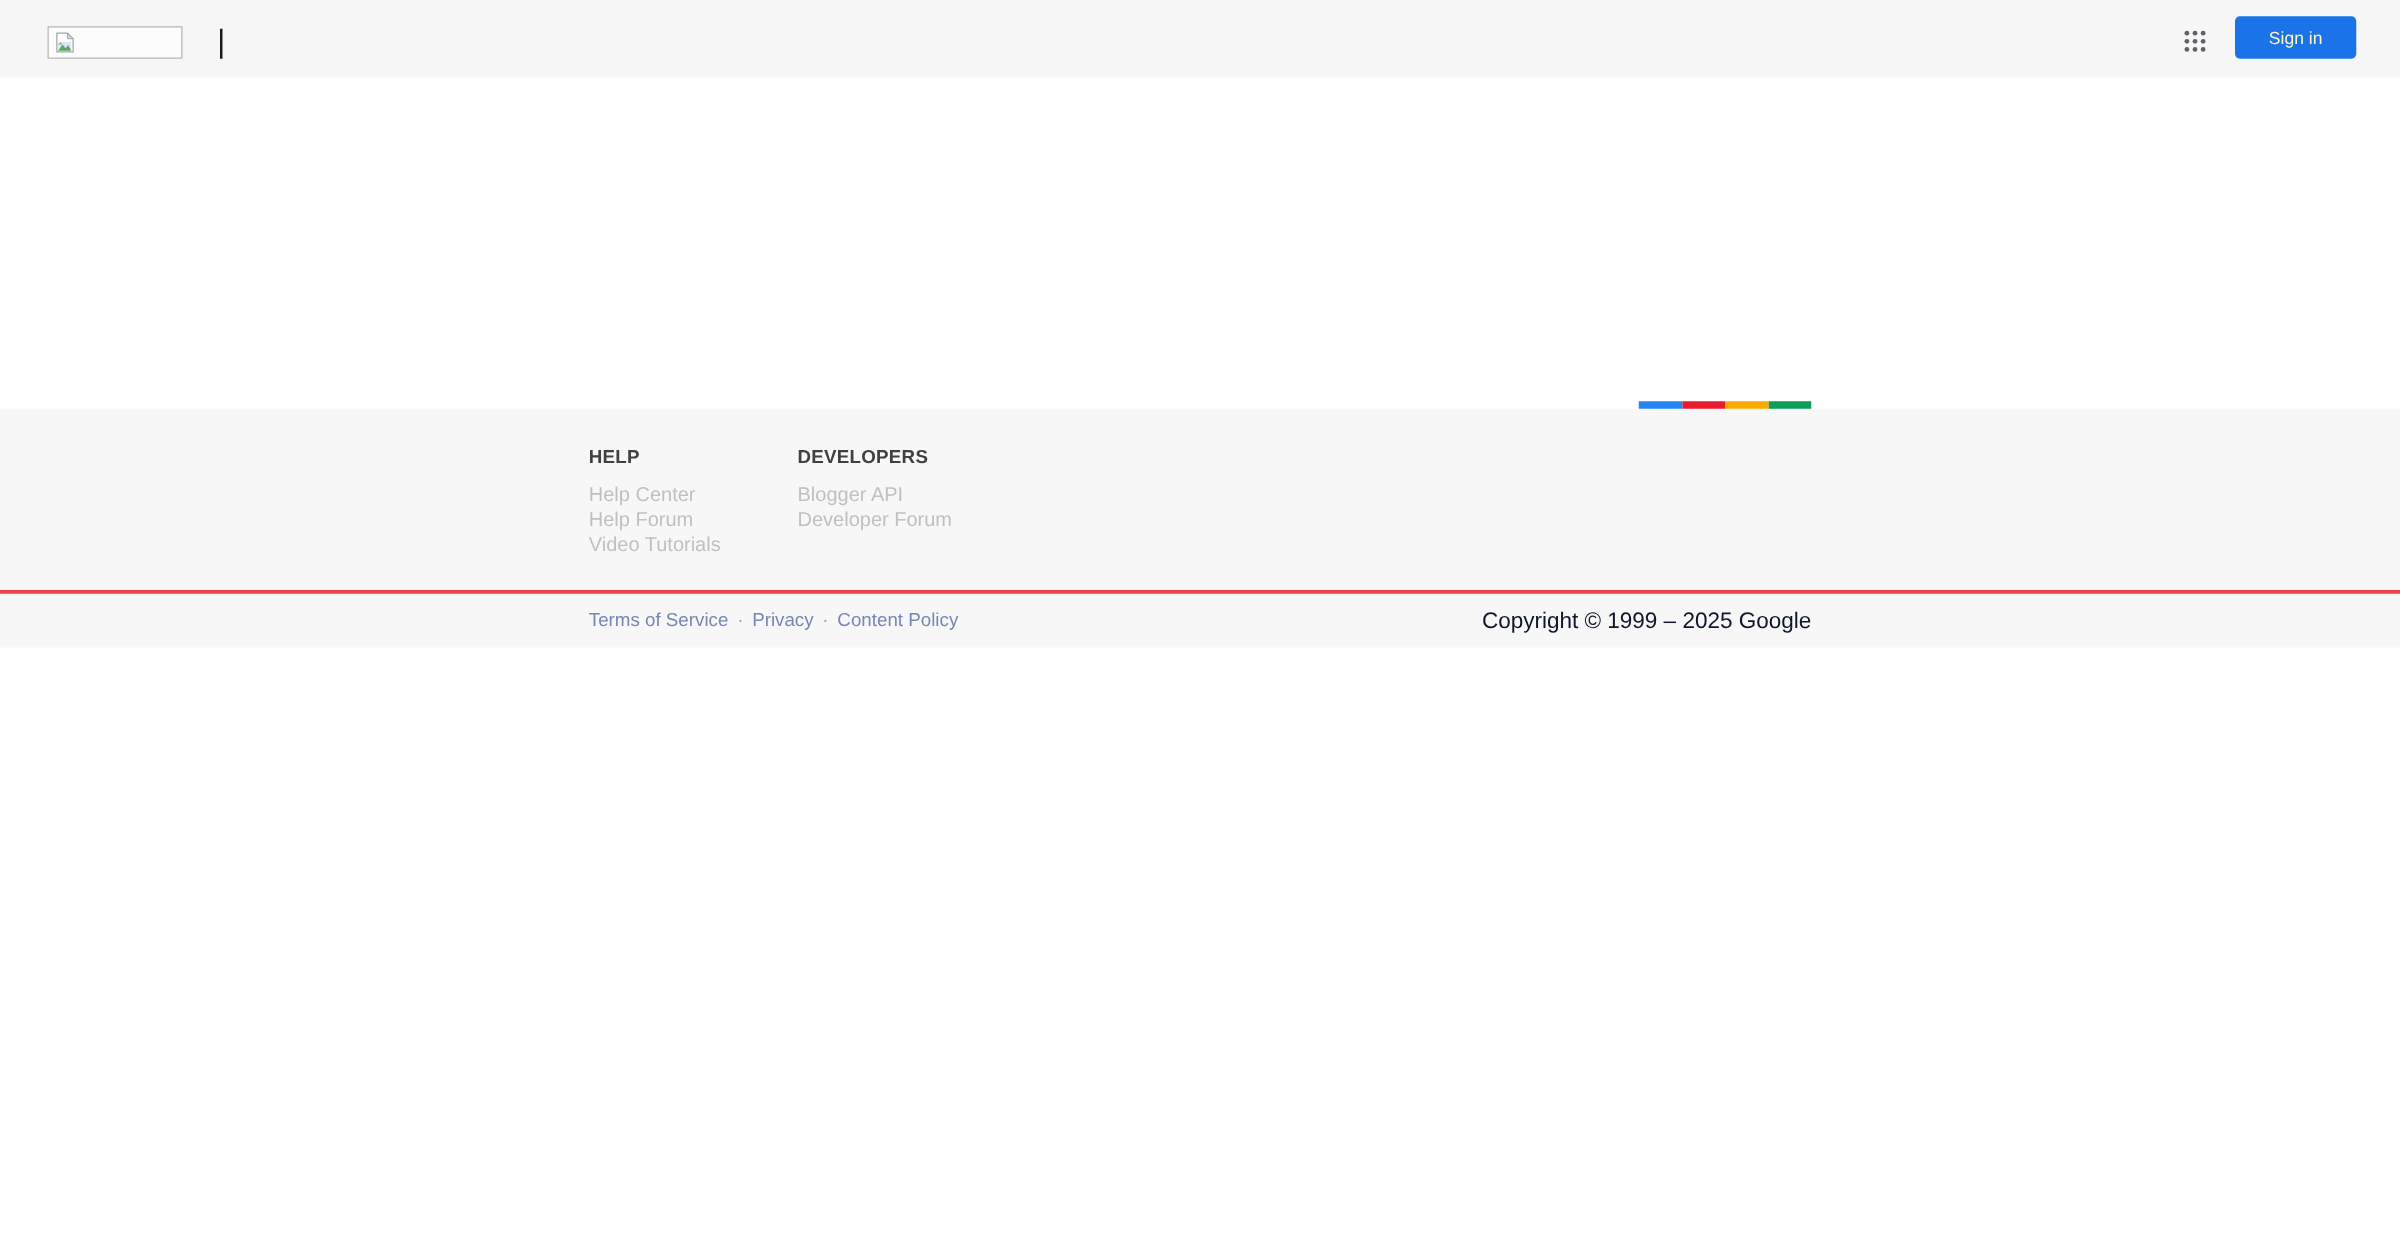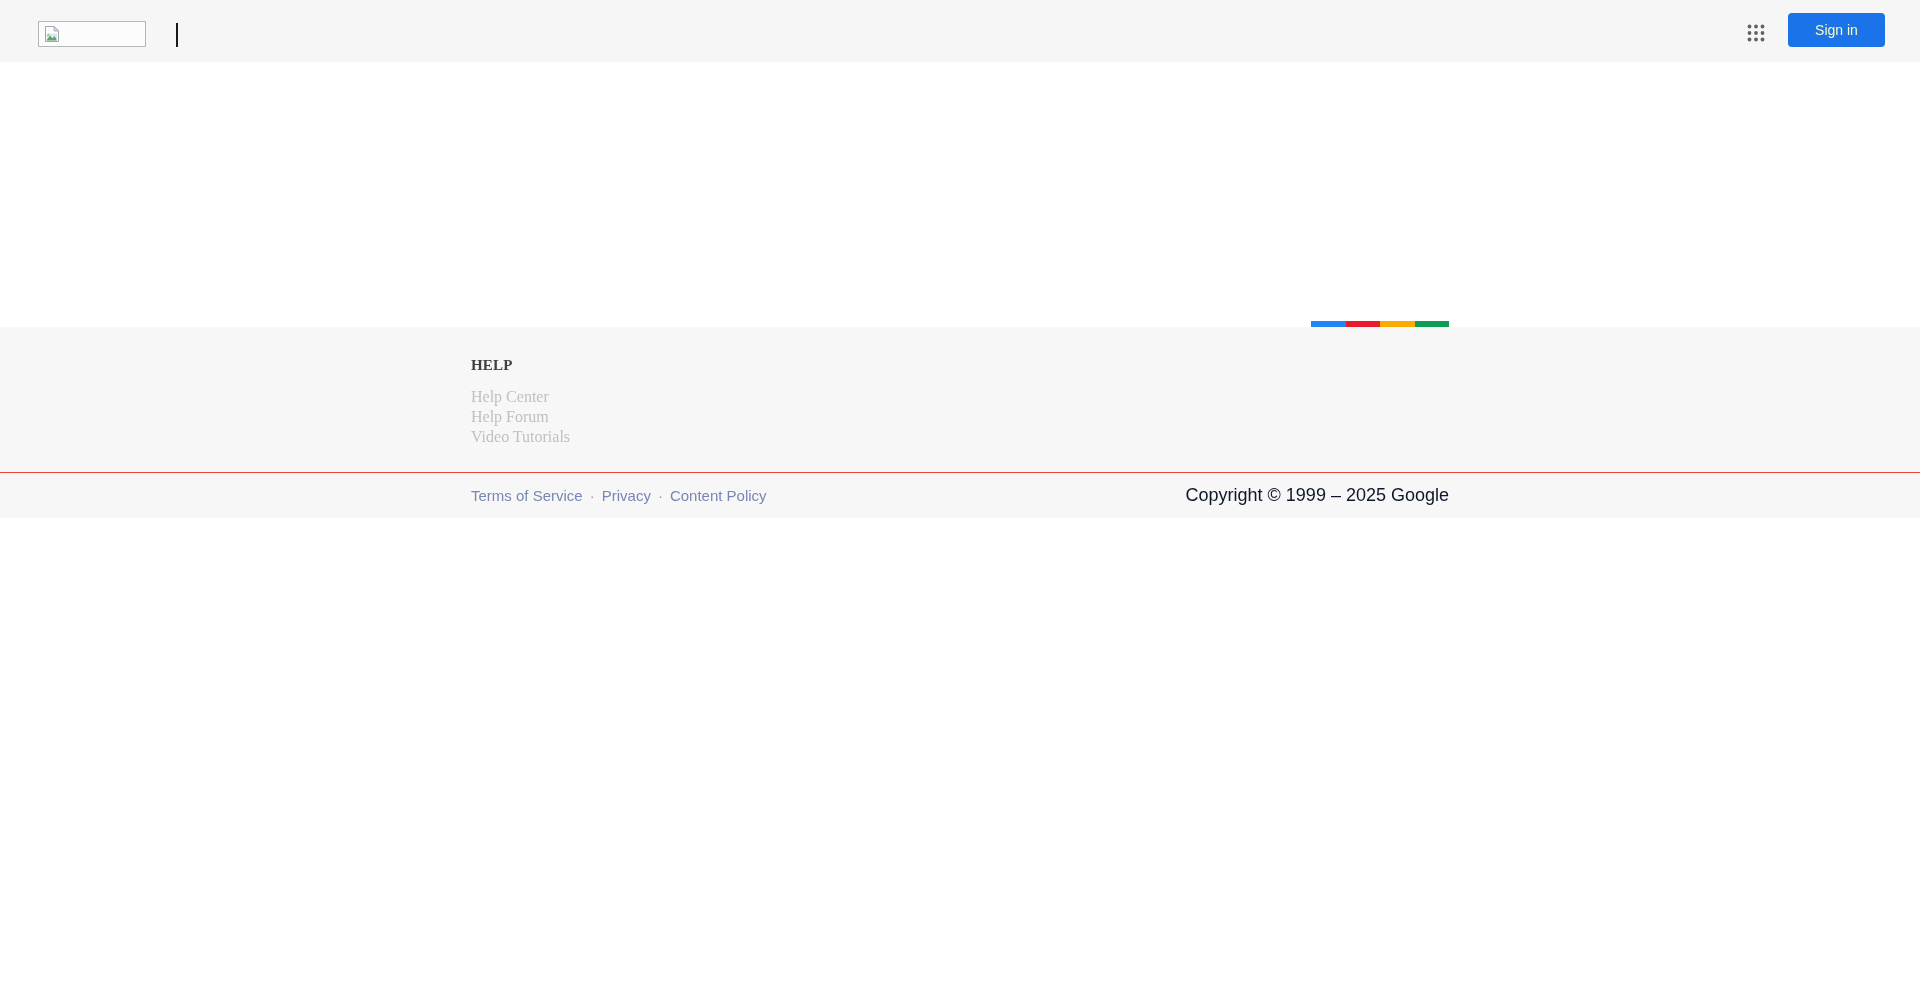--- a/index.html
+++ b/index.html
@@ -93,42 +93,42 @@
   .footer .container { position: relative; height: 100%; padding-top: 30px; }
   .stripe {
     position: absolute;
     right: 0;
     bottom: 100%;
     width: 138px;
     height: 6px;
     display: flex;
   }
   .stripe span { flex: 1; }
-  .cols { display: flex; font-family: Liberation Serif, serif; }
+  .cols { display: flex; }
   .col-1 { width: 167px; }
   .col-2 { width: 169px; }
   .col h3 {
     margin: 0 0 13px 0;
     font-size: 15px;
     font-weight: 700;
     letter-spacing: 0.2px;
     color: #404040;
   }
   .col a {
     display: block;
     font-size: 16px;
     line-height: 20px;
     color: #c0c0c0;
     text-decoration: none;
   }
 
   
   .bottom-bar {
     background: #f7f7f7;
-    border-top: 1px solid #ef4444;
+    border-top: 3px solid #ef4444;
     height: 46px;
   }
   .bottom-bar .container {
     display: flex;
     justify-content: space-between;
     align-items: center;
     height: 100%;
   }
   .bottom-links { font-size: 15px; }
   .bottom-links a { color: #7787b5; text-decoration: none; }
@@ -179,20 +179,25 @@
       <span style="background: rgb(251, 171, 0);"></span>
       <span style="background: rgb(13, 157, 88);"></span>
     </div>
     <div class="cols">
       <div class="col col-1">
         <h3>HELP</h3>
         <a href="#">Help Center</a>
         <a href="#">Help Forum</a>
         <a href="#">Video Tutorials</a>
       </div>
+      <div class="col col-3">
+        <h3>DEVELOPERS</h3>
+        <a href="#">Blogger API</a>
+        <a href="#">Developer Forum</a>
+      </div>
     </div>
   </div>
 </footer>
 
 <div class="bottom-bar">
   <div class="container">
     <div class="bottom-links">
       <a href="#">Terms of Service</a><span class="sep">·</span><a href="#">Privacy</a><span class="sep">·</span><a href="#">Content Policy</a>
     </div>
     <div class="copyright">Copyright © 1999 – 2025 Google</div>

